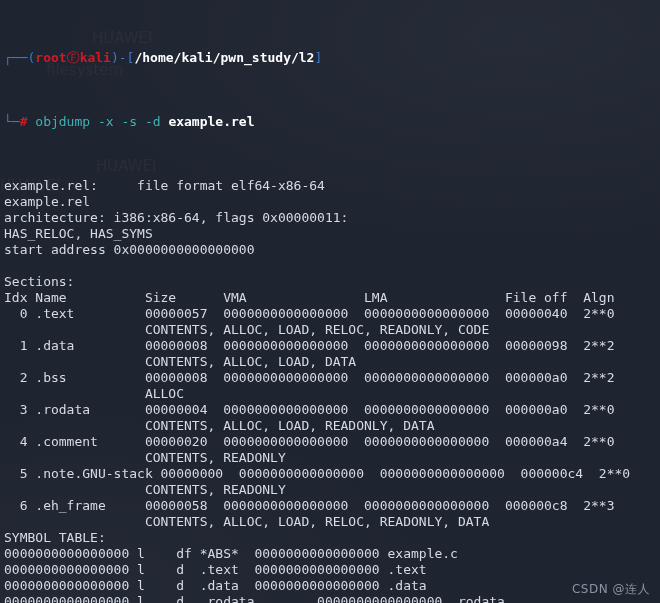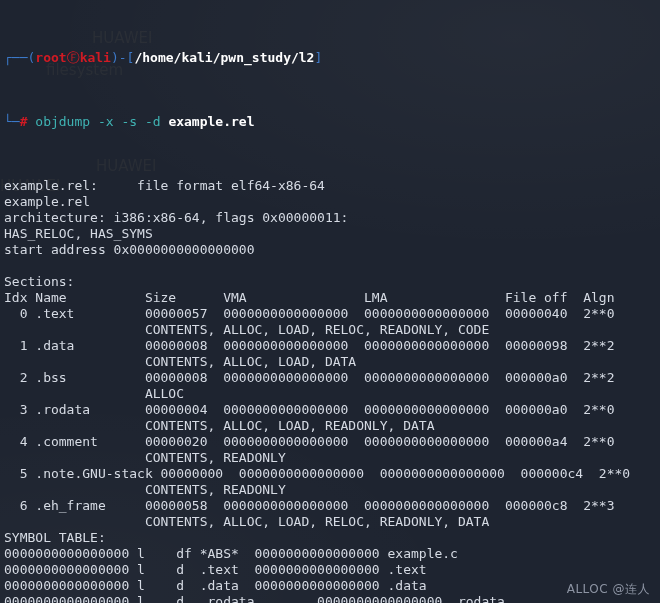--- a/index.html
+++ b/index.html
@@ -82,14 +82,14 @@
   <div id="screen">
 
     <div class="line"><span class="c-blue">┌──</span><span class="c-blue">(</span><span class="c-red" style="font-weight:bold">root</span><span class="c-red">Ⓕ</span><span class="c-red" style="font-weight:bold">kali</span><span class="c-blue">)</span><span class="c-blue">-</span><span class="c-blue">[</span><span class="c-white">/home/kali/pwn_study/l2</span><span class="c-blue">]</span></div>
 
     <div class="line"><span class="c-blue">└─</span><span class="c-red" style="font-weight:bold">#</span><span> </span><span class="c-cmd">objdump</span><span> </span><span class="c-cmd">-x</span><span> </span><span class="c-cmd">-s</span><span> </span><span class="c-cmd">-d</span><span> </span><span class="c-white">example.rel</span></div>
 
     <div id="output"><div class="line c-text">example.rel:     file format elf64-x86-64</div><div class="line c-text">example.rel</div><div class="line c-text">architecture: i386:x86-64, flags 0x00000011:</div><div class="line c-text">HAS_RELOC, HAS_SYMS</div><div class="line c-text">start address 0x0000000000000000</div><div class="line c-text"></div><div class="line c-text">Sections:</div><div class="line c-text">Idx Name          Size      VMA               LMA               File off  Algn</div><div class="line c-text">  0 .text         00000057  0000000000000000  0000000000000000  00000040  2**0</div><div class="line c-text">                  CONTENTS, ALLOC, LOAD, RELOC, READONLY, CODE</div><div class="line c-text">  1 .data         00000008  0000000000000000  0000000000000000  00000098  2**2</div><div class="line c-text">                  CONTENTS, ALLOC, LOAD, DATA</div><div class="line c-text">  2 .bss          00000008  0000000000000000  0000000000000000  000000a0  2**2</div><div class="line c-text">                  ALLOC</div><div class="line c-text">  3 .rodata       00000004  0000000000000000  0000000000000000  000000a0  2**0</div><div class="line c-text">                  CONTENTS, ALLOC, LOAD, READONLY, DATA</div><div class="line c-text">  4 .comment      00000020  0000000000000000  0000000000000000  000000a4  2**0</div><div class="line c-text">                  CONTENTS, READONLY</div><div class="line c-text">  5 .note.GNU-stack 00000000  0000000000000000  0000000000000000  000000c4  2**0</div><div class="line c-text">                  CONTENTS, READONLY</div><div class="line c-text">  6 .eh_frame     00000058  0000000000000000  0000000000000000  000000c8  2**3</div><div class="line c-text">                  CONTENTS, ALLOC, LOAD, RELOC, READONLY, DATA</div><div class="line c-text">SYMBOL TABLE:</div><div class="line c-text">0000000000000000 l    df *ABS*  0000000000000000 example.c</div><div class="line c-text">0000000000000000 l    d  .text  0000000000000000 .text</div><div class="line c-text">0000000000000000 l    d  .data  0000000000000000 .data</div><div class="line c-text">0000000000000000 l    d  .rodata        0000000000000000 .rodata</div></div>
 
   </div>
 
-  <div class="watermark">ALLOC @连人</div>
+  <div class="watermark">CSDN @连人</div>
 </div>
 
 </body></html>

